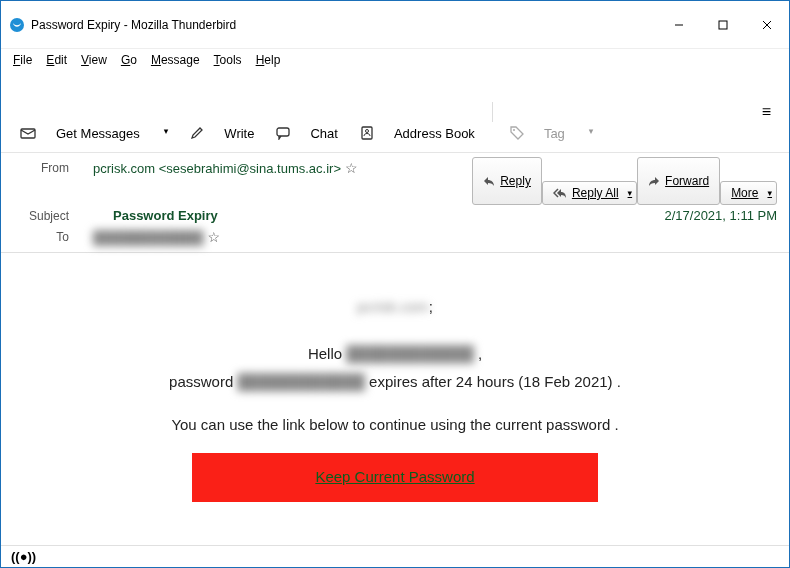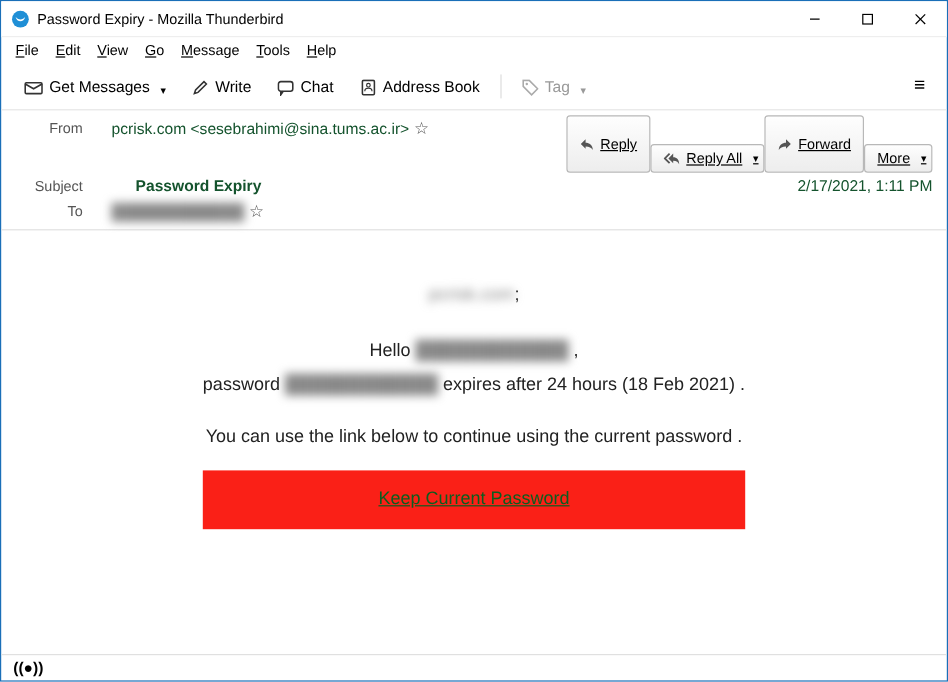--- a/index.html
+++ b/index.html
@@ -9,21 +9,21 @@
   background: #fff;
   width: 790px;
   height: 568px;
   border: 1px solid #1a6fb8;
   display: flex;
   flex-direction: column;
   overflow: hidden;
   position: relative;
 }
 .titlebar {
-  height: 30px;
+  height: 48px;
   background: #fff;
   display: flex;
   align-items: center;
   padding: 0 0 0 8px;
   border-bottom: 1px solid #eee;
 }
 .titlebar .app-icon {
   width: 16px; height: 16px;
   display: inline-flex; align-items:center; justify-content:center;
   margin-right: 6px;
@@ -46,27 +46,28 @@
 .menubar span:first-letter { text-decoration: underline; }
 .toolbar {
   display: flex;
   align-items: center;
   padding: 6px 10px;
   gap: 4px;
   border-bottom: 1px solid #e5e5e5;
 }
 .tbtn {
   display: inline-flex;
-  align-items: flex-end;
-  gap: 5px;
+  align-items: flex-start;
+  gap: 20px;
   padding: 4px 8px;
   border: 1px solid transparent;
   border-radius: 3px;
   font-size: 13px;
   cursor: default;
+  margin-top: 44px;
 }
 .toolbar .sep { width:1px; height:20px; background:#ddd; margin:0 4px; }
 .toolbar .spacer { flex: 1; }
 .hamburger { padding: 4px 8px; font-size: 16px; }
 .headers {
   padding: 4px 12px;
   border-bottom: 1px solid #e0e0e0;
 }
 .hrow {
   display: flex;
@@ -107,21 +108,21 @@
   overflow: hidden;
 }
 .blur {
   filter: blur(4px);
   color: #888;
   display:inline-block;
 }
 .redbtn {
   display: block;
   margin: 14px auto 6px auto;
-  width: 452px;
+  width: 406px;
   padding: 10px 0;
   background: #fa2017;
   color: #0b5d1f;
   text-decoration: underline;
   font-size: 15px;
 }
 .statusbar {
   height: 22px;
   border-top: 1px solid #e0e0e0;
   display: flex;

